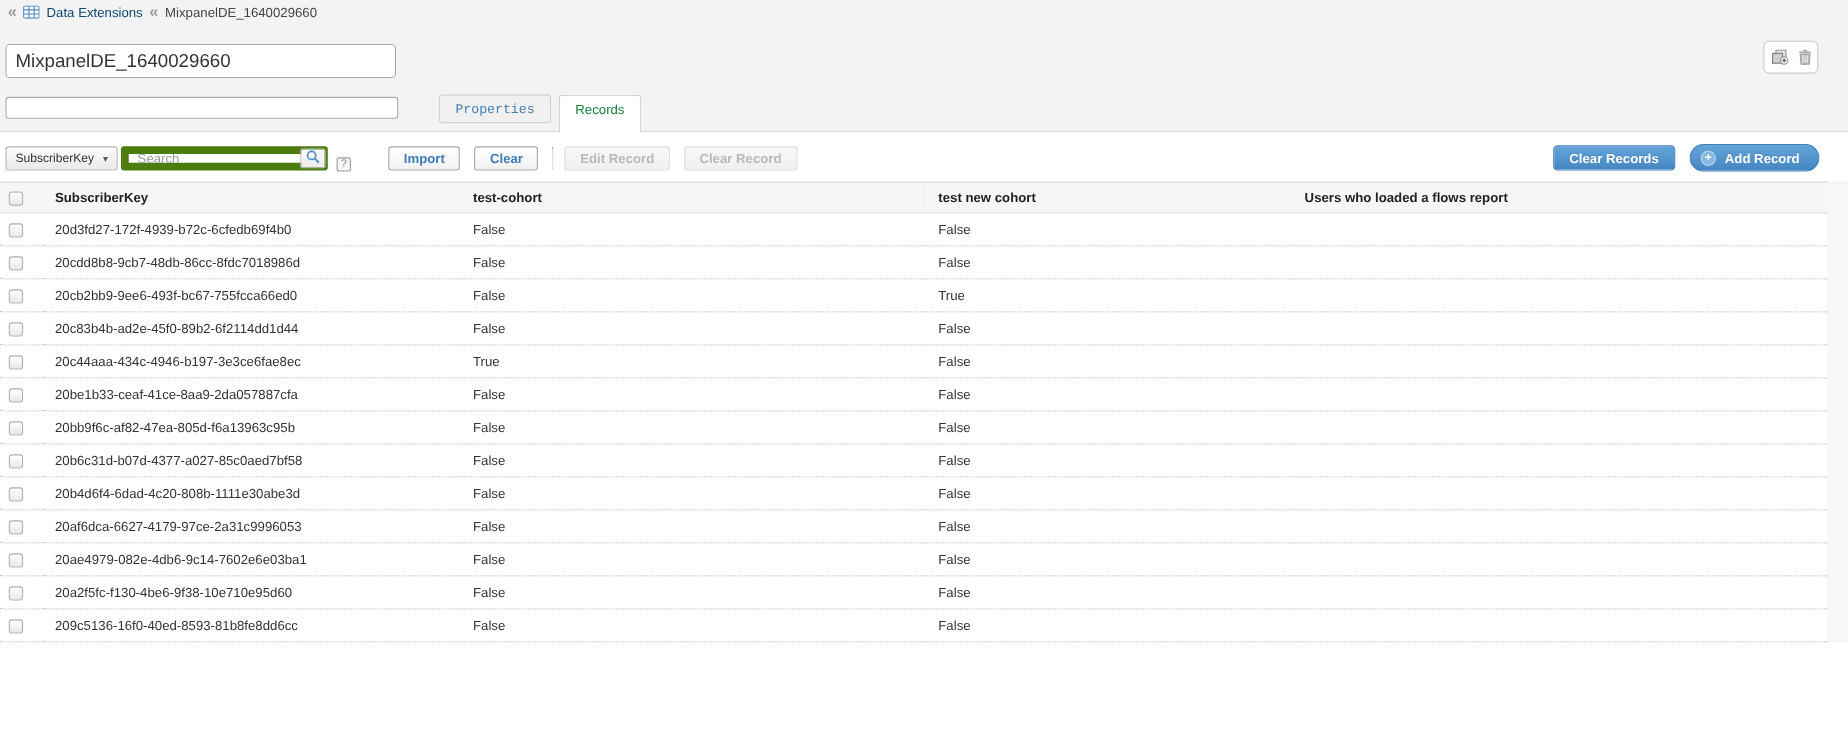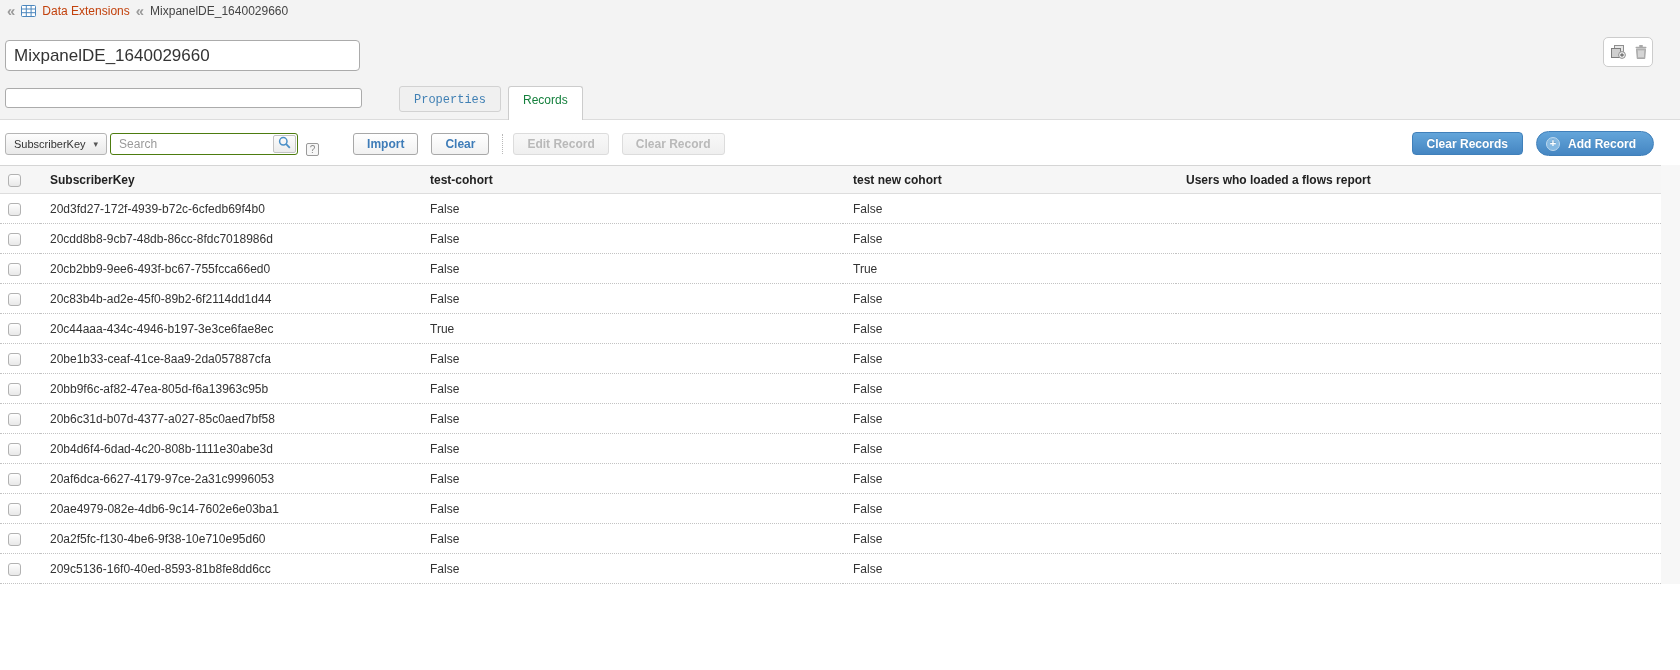--- a/index.html
+++ b/index.html
@@ -18,21 +18,21 @@
     border-bottom:1px solid #dcdcdc;
   }
 
   .breadcrumb {
     position:absolute; top:3px; left:7px;
     display:flex; align-items:center; gap:6px;
     font-size:12px; height:16px;
   }
   .bc-chevron { color:#9a9a9a; font-size:15px; font-weight:bold; line-height:12px; cursor:pointer; }
   .bc-sep     { color:#9a9a9a; font-size:15px; font-weight:bold; line-height:12px; }
-  .bc-link { color:#c2410c; text-decoration:none; cursor:pointer; }
+  .bc-link { color:#0c4a6e; text-decoration:none; cursor:pointer; }
   .bc-current { color:#444; }
   .grid-icon { display:inline-flex; }
 
   .name-input {
     position:absolute; top:40px; left:5px;
     width:355px; height:31px;
     border:1px solid #ababab; border-radius:4px;
     font-size:17px; padding:0 8px; color:#333;
     font-family:inherit; background:#fff;
   }
@@ -81,21 +81,21 @@
     background:linear-gradient(#fdfdfd,#e9e9e9);
     border:1px solid #b5b5b5; border-radius:3px;
     padding:0 8px; font-size:11px; color:#333;
     height:22px; cursor:pointer; white-space:nowrap;
   }
   .caret { font-size:9px; color:#555; }
 
   .search-wrap { position:relative; margin-left:3px; }
   .search-input {
     width:188px; height:22px;
-    border:1px solid #4d7c0f; border-radius:3px;
+    border:7px solid #4d7c0f; border-radius:3px;
     padding:0 30px 0 8px; font-size:12px;
     font-family:inherit; color:#333;
   }
   .search-input::placeholder { color:#9a9a9a; }
   .search-btn {
     position:absolute; right:2px; top:2px;
     width:23px; height:18px; padding:0;
     background:linear-gradient(#fcfcfc,#ececec);
     border:1px solid #c3c3c3; border-radius:2px;
     display:flex; align-items:center; justify-content:center;

